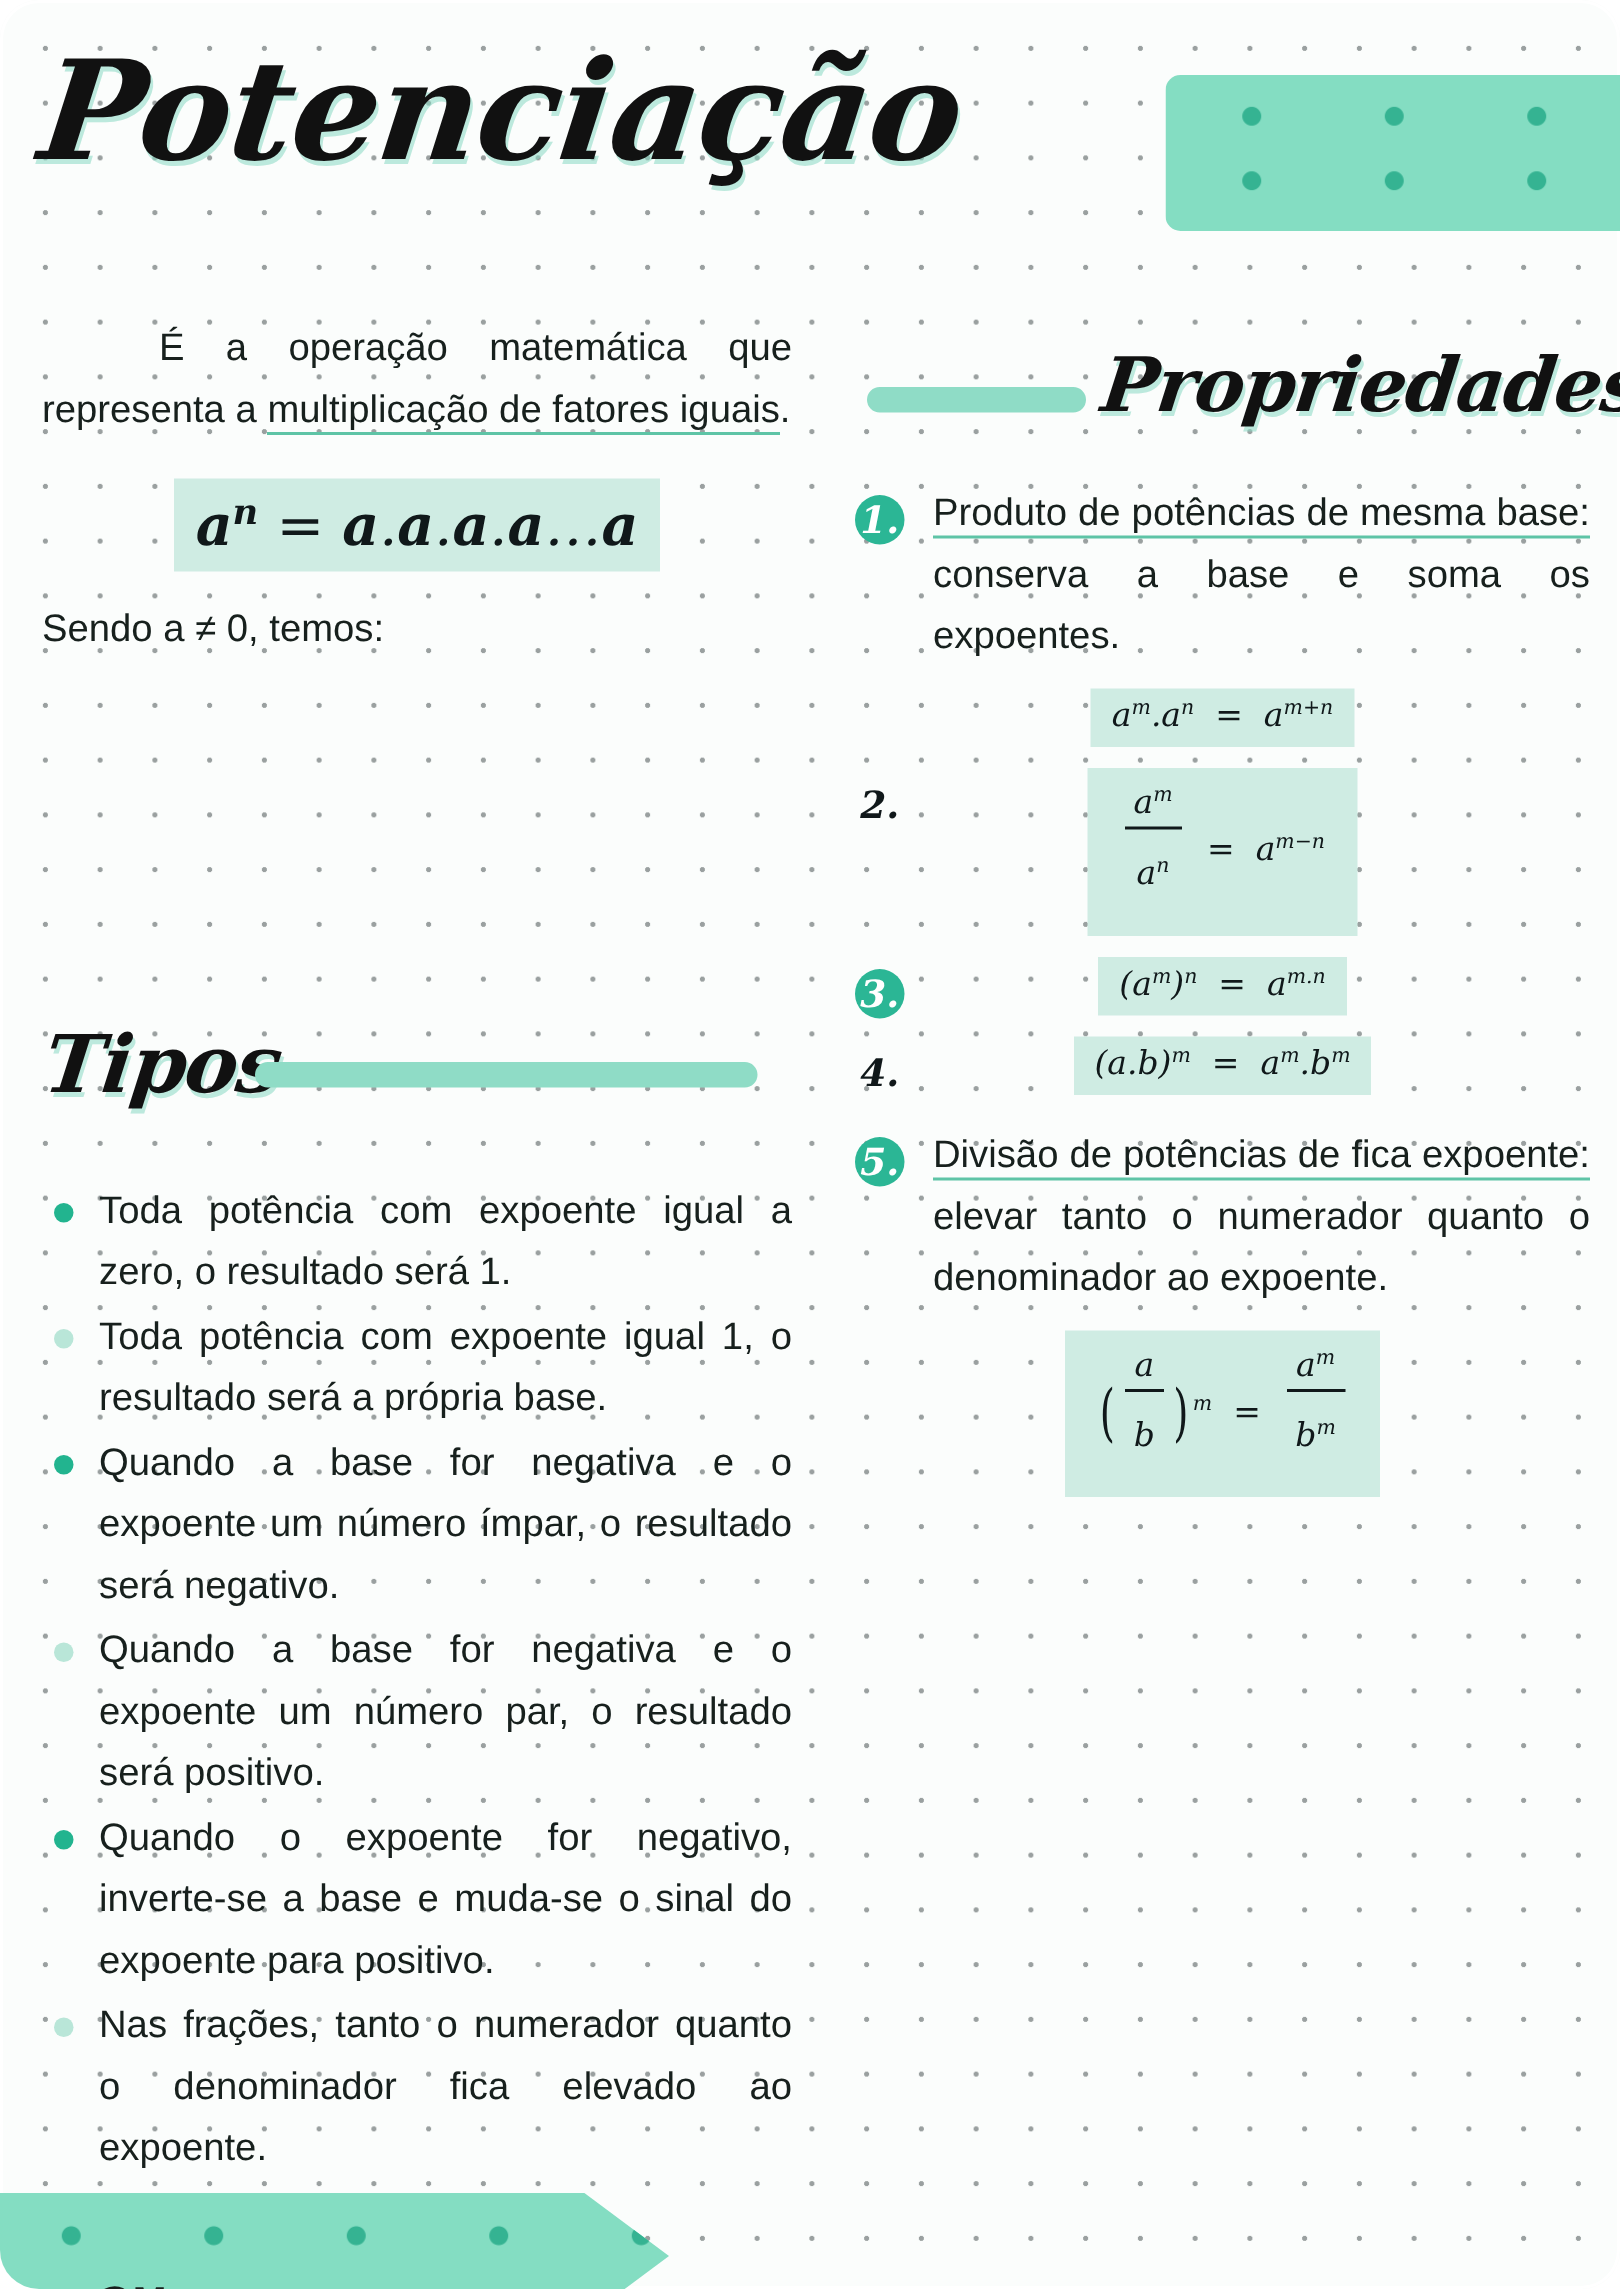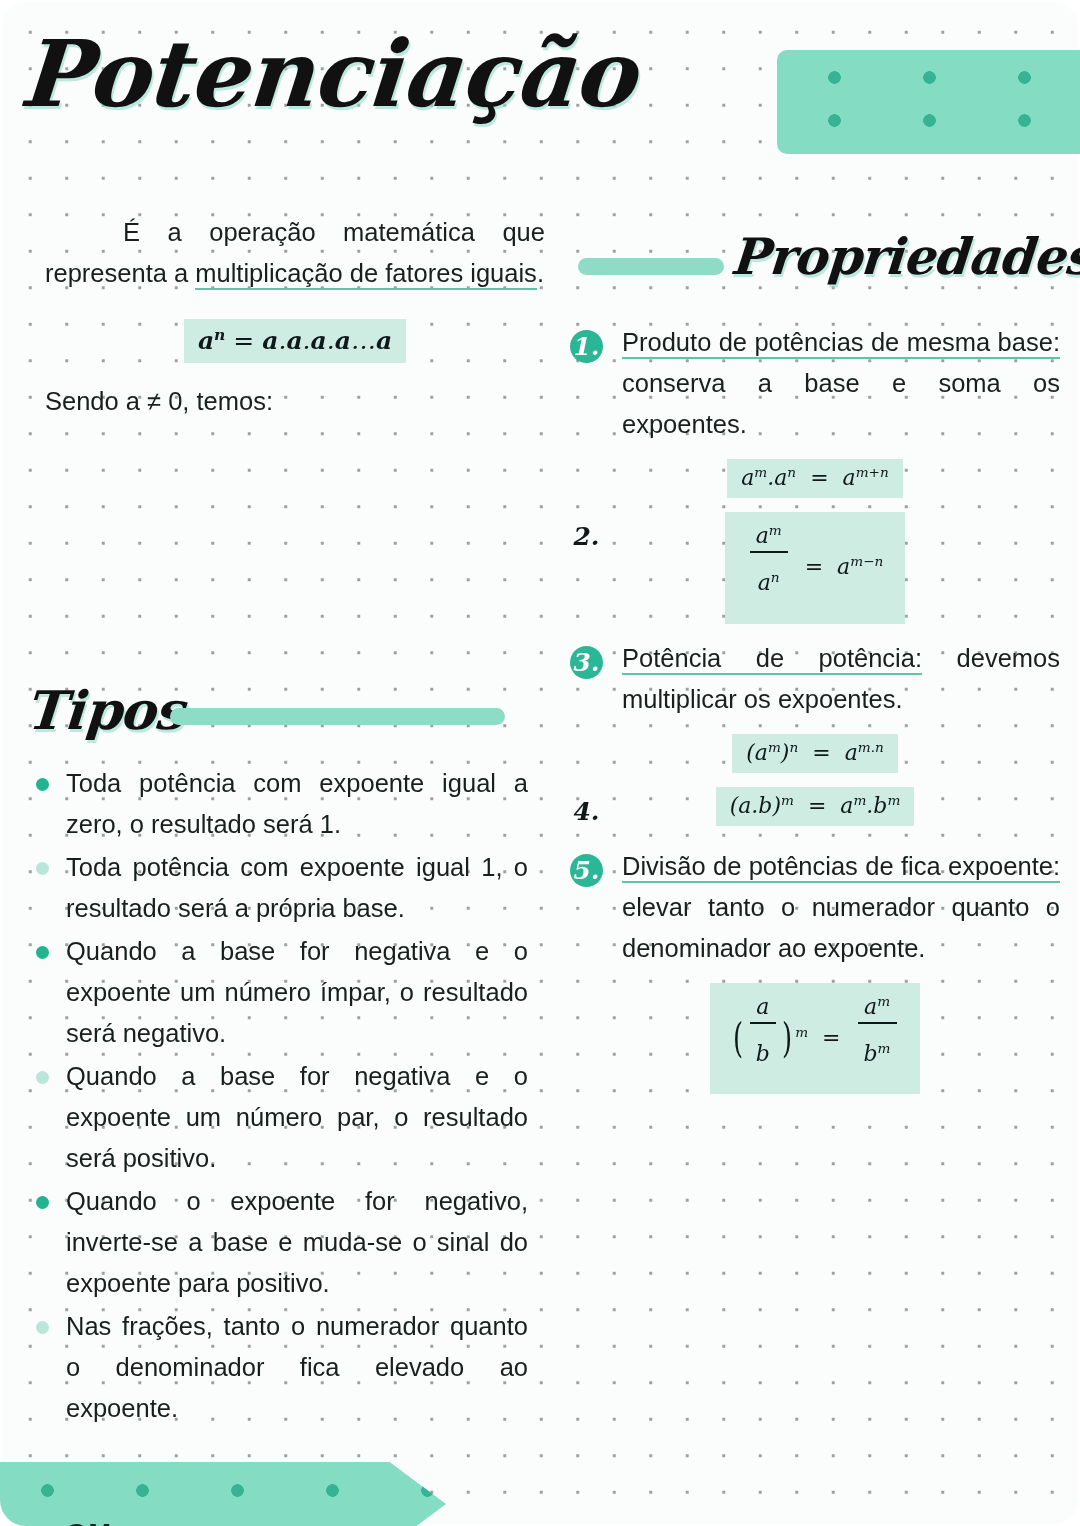--- a/index.html
+++ b/index.html
@@ -71,21 +71,21 @@
     transform:skewX(-7deg);
   }
   .hl-bar{
     position:absolute;background:#8fdcc6;border-radius:9px;height:17px;
   }
   #bar-tipos{left:170px;top:708px;width:335px;}
   #bar-propriedades{left:578px;top:258px;width:146px;}
 
   
   .col{position:absolute;}
-  #col-left{left:45px;top:186px;width:500px;}
+  #col-left{left:28px;top:186px;width:500px;}
   #col-right{left:570px;top:322px;width:490px;}
 
   .body-text{
     font-size:25.5px;line-height:41px;color:#17201d;
     font-family:"Liberation Sans",sans-serif;
     text-align:justify;
   }
   .intro{ text-indent:78px; }
   .u-mint{
     border-bottom:2.5px solid #5ec4a6;
@@ -96,21 +96,21 @@
   .formula{
     background:#cfece3;
     display:block;margin:14px auto;
     text-align:center;
     font-family:"DejaVu Serif", serif;
     font-style:italic;
     color:#10181a;
     padding:5px 14px;
     width:fit-content;
   }
-  .fml-big{font-size:25px;line-height:1.35;}
+  .fml-big{font-size:38px;line-height:1.35;}
   .fml-mid{font-size:22px;line-height:1.3;}
   sup{font-size:.62em;vertical-align:super;font-style:italic;}
   .frac{display:inline-block;vertical-align:middle;text-align:center;margin:0 3px;}
   .frac .num{display:block;padding:0 6px;}
   .frac .den{display:block;border-top:2.4px solid #10181a;padding:16px 6px;}
   .paren{
     display:inline-block;vertical-align:middle;
     font-size:1.9em;line-height:.78;font-style:normal;font-weight:300;
     transform:scaleX(.62);
   }
@@ -158,21 +158,21 @@
       <span style="font-weight:700;">a<sup>n</sup></span> = <span style="font-weight:700;">a</span>.<span style="font-weight:700;">a</span>.<span style="font-weight:700;">a</span>.<span style="font-weight:700;">a</span>…<span style="font-weight:700;">a</span>
     </div>
 
     <p class="body-text" style="margin:0 0 6px 0;">Sendo a ≠ 0, temos:</p>
 
   </div>
 
   <div class="script" id="title-tipos">Tipos</div>
   <div class="hl-bar" id="bar-tipos"></div>
 
-  <div class="col" style="left:28px;top:763px;width:500px;">
+  <div class="col" style="left:28px;top:787px;width:500px;">
     <ul class="bullets">
       <li><span class="dot solid"></span><span>Toda potência com expoente igual a zero, o resultado será 1.</span></li>
       <li><span class="dot faded"></span><span>Toda potência com expoente igual 1, o resultado será a própria base.</span></li>
       <li><span class="dot solid"></span><span>Quando a base for negativa e o expoente um número ímpar, o resultado será negativo.</span></li>
       <li><span class="dot faded"></span><span>Quando a base for negativa e o expoente um número par, o resultado será positivo.</span></li>
       <li><span class="dot solid"></span><span>Quando o expoente for negativo, inverte-se a base e muda-se o sinal do expoente para positivo.</span></li>
       <li><span class="dot faded"></span><span>Nas frações, tanto o numerador quanto o denominador fica elevado ao expoente.</span></li>
     </ul>
   </div>
 
@@ -192,21 +192,20 @@
     <div class="prop" style="margin-top:12px;">
       <span class="num-badge plain">2.</span>
     </div>
     <div class="formula fml-mid" style="padding:10px 22px;">
       <span class="frac"><span class="num">a<sup>m</sup></span><span class="den">a<sup>n</sup></span></span>
       &nbsp;=&nbsp; a<sup>m−n</sup>
     </div>
 
     <div class="prop" style="margin-top:12px;">
       <span class="num-badge circle">3.</span>
-      <p><span class="u-mint">Potência de potência:</span><span> devemos multiplicar os expoentes.</span></p>
     </div>
     <div class="formula fml-mid">
       (a<sup>m</sup>)<sup>n</sup> &nbsp;=&nbsp; a<sup>m.n</sup>
     </div>
 
     <div class="prop" style="margin-top:14px;">
       <span class="num-badge plain">4.</span>
     </div>
     <div class="formula fml-mid">
       (a.b)<sup>m</sup> &nbsp;=&nbsp; a<sup>m</sup>.b<sup>m</sup>

